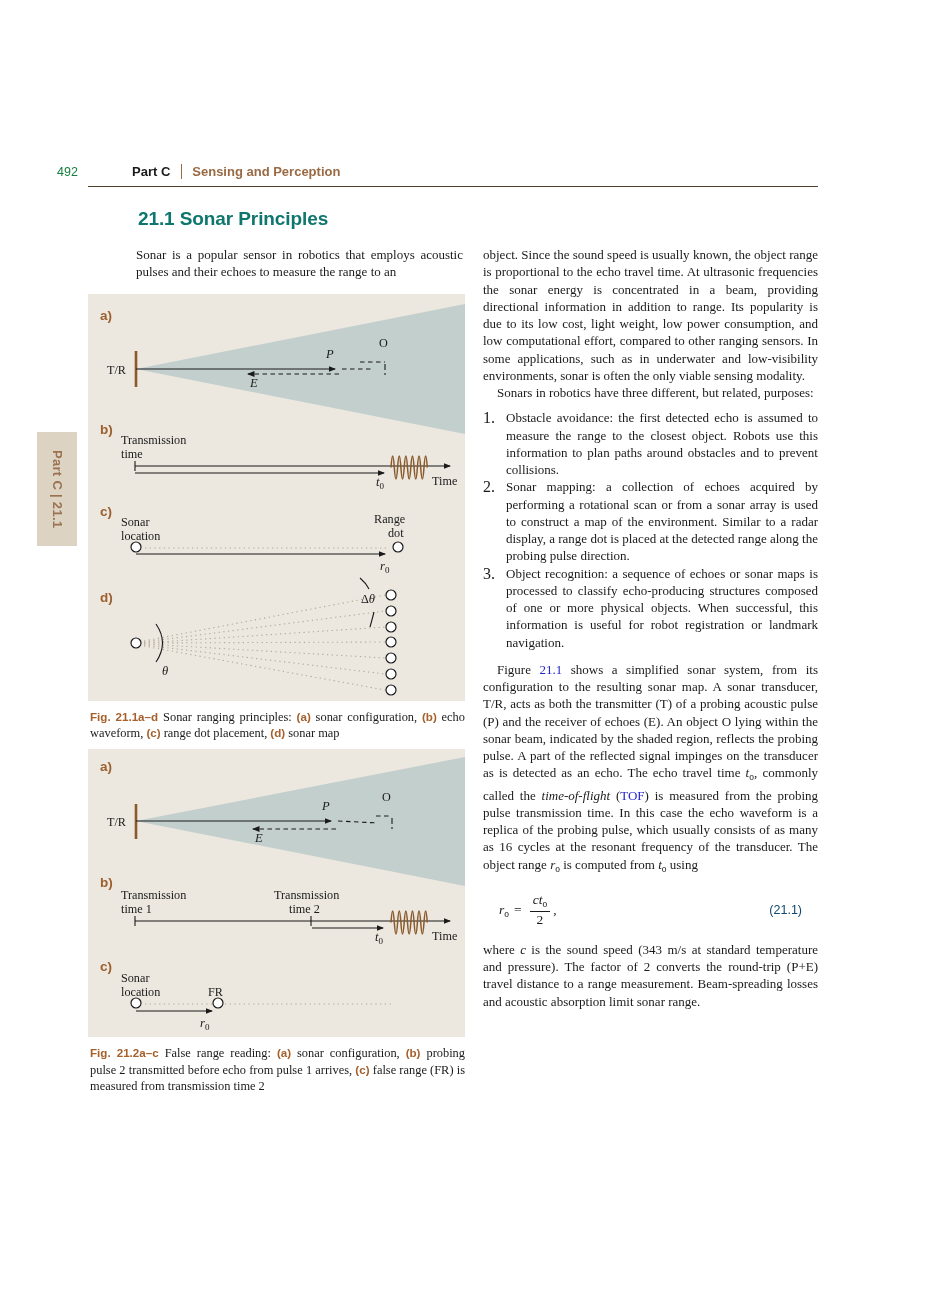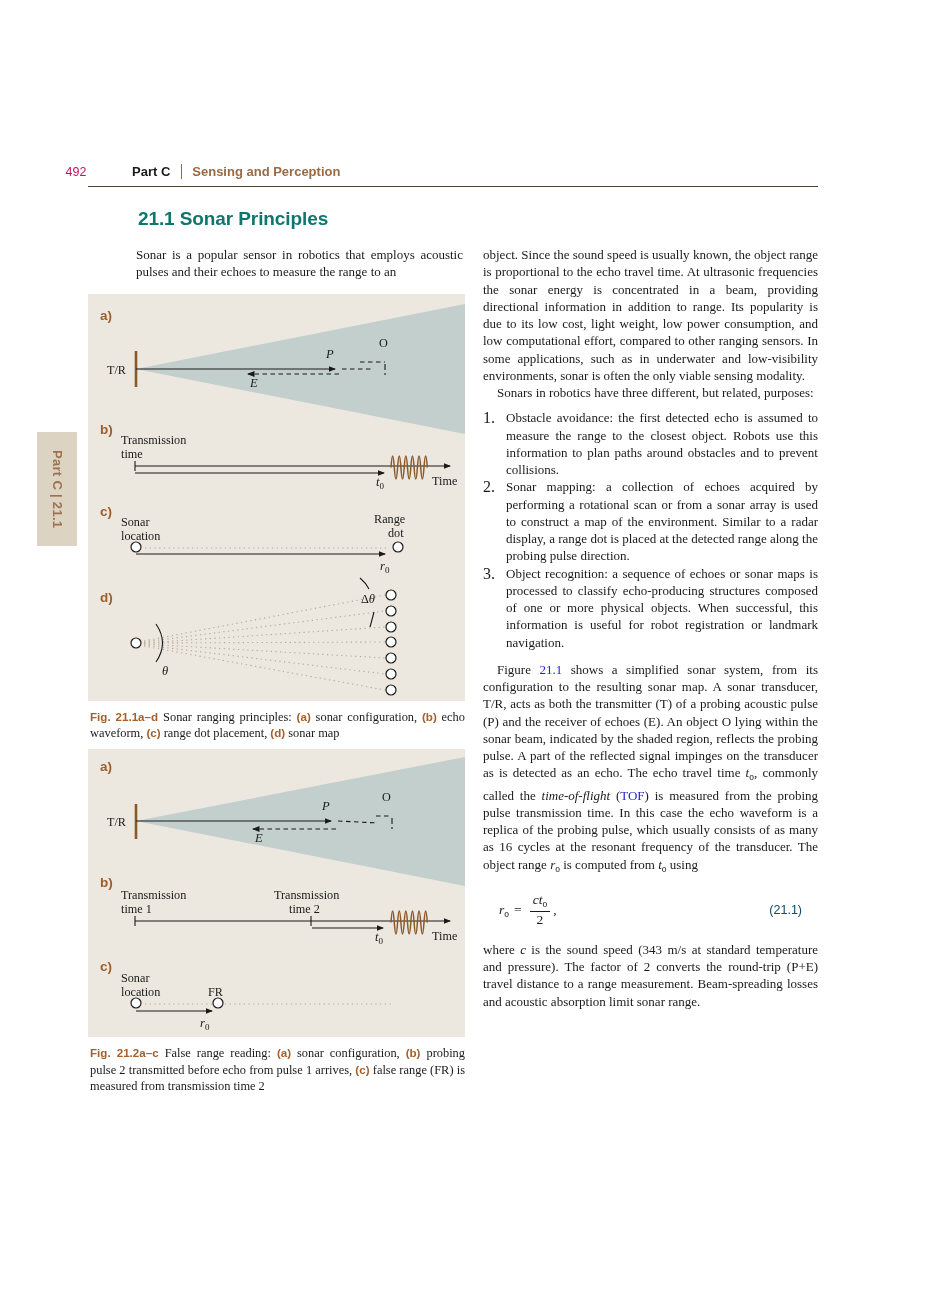--- a/index.html
+++ b/index.html
@@ -2,21 +2,21 @@
 <html><head>
 <meta charset="utf-8">
 <style>
   html,body{margin:0;padding:0;background:#fff;}
   .page{position:relative;width:925px;height:1309px;background:#ffffff;overflow:hidden;
         font-family:"Liberation Serif",serif;color:#1a1a1a;}
 
   
   .hdr{position:absolute;left:57px;top:164px;display:flex;align-items:center;
        font-family:"Liberation Sans",sans-serif;}
-  .pagenum{font-size:12.5px;color:#be185d;width:38px;text-align:center;}
+  .pagenum{font-size:12.5px;color:#15803d;width:38px;}
   .hdr-part{font-weight:bold;font-size:13px;color:#1a1a1a;padding-left:37px;}
   .hdr-sep{display:inline-block;width:0;height:15px;border-left:1.5px solid #9a6a44;margin:0 10px 0 11px;}
   .hdr-sec{font-weight:bold;font-size:13px;color:#9a6a44;}
   .hdr-rule{position:absolute;left:88px;top:186px;width:730px;height:1.4px;background:#53402c;}
 
   
   .side-tab{position:absolute;left:37px;top:432px;width:40px;height:114px;background:#dcd3c3;
             display:flex;align-items:center;justify-content:center;
             writing-mode:vertical-rl;
             font-family:"Liberation Sans",sans-serif;font-weight:bold;font-size:13px;

